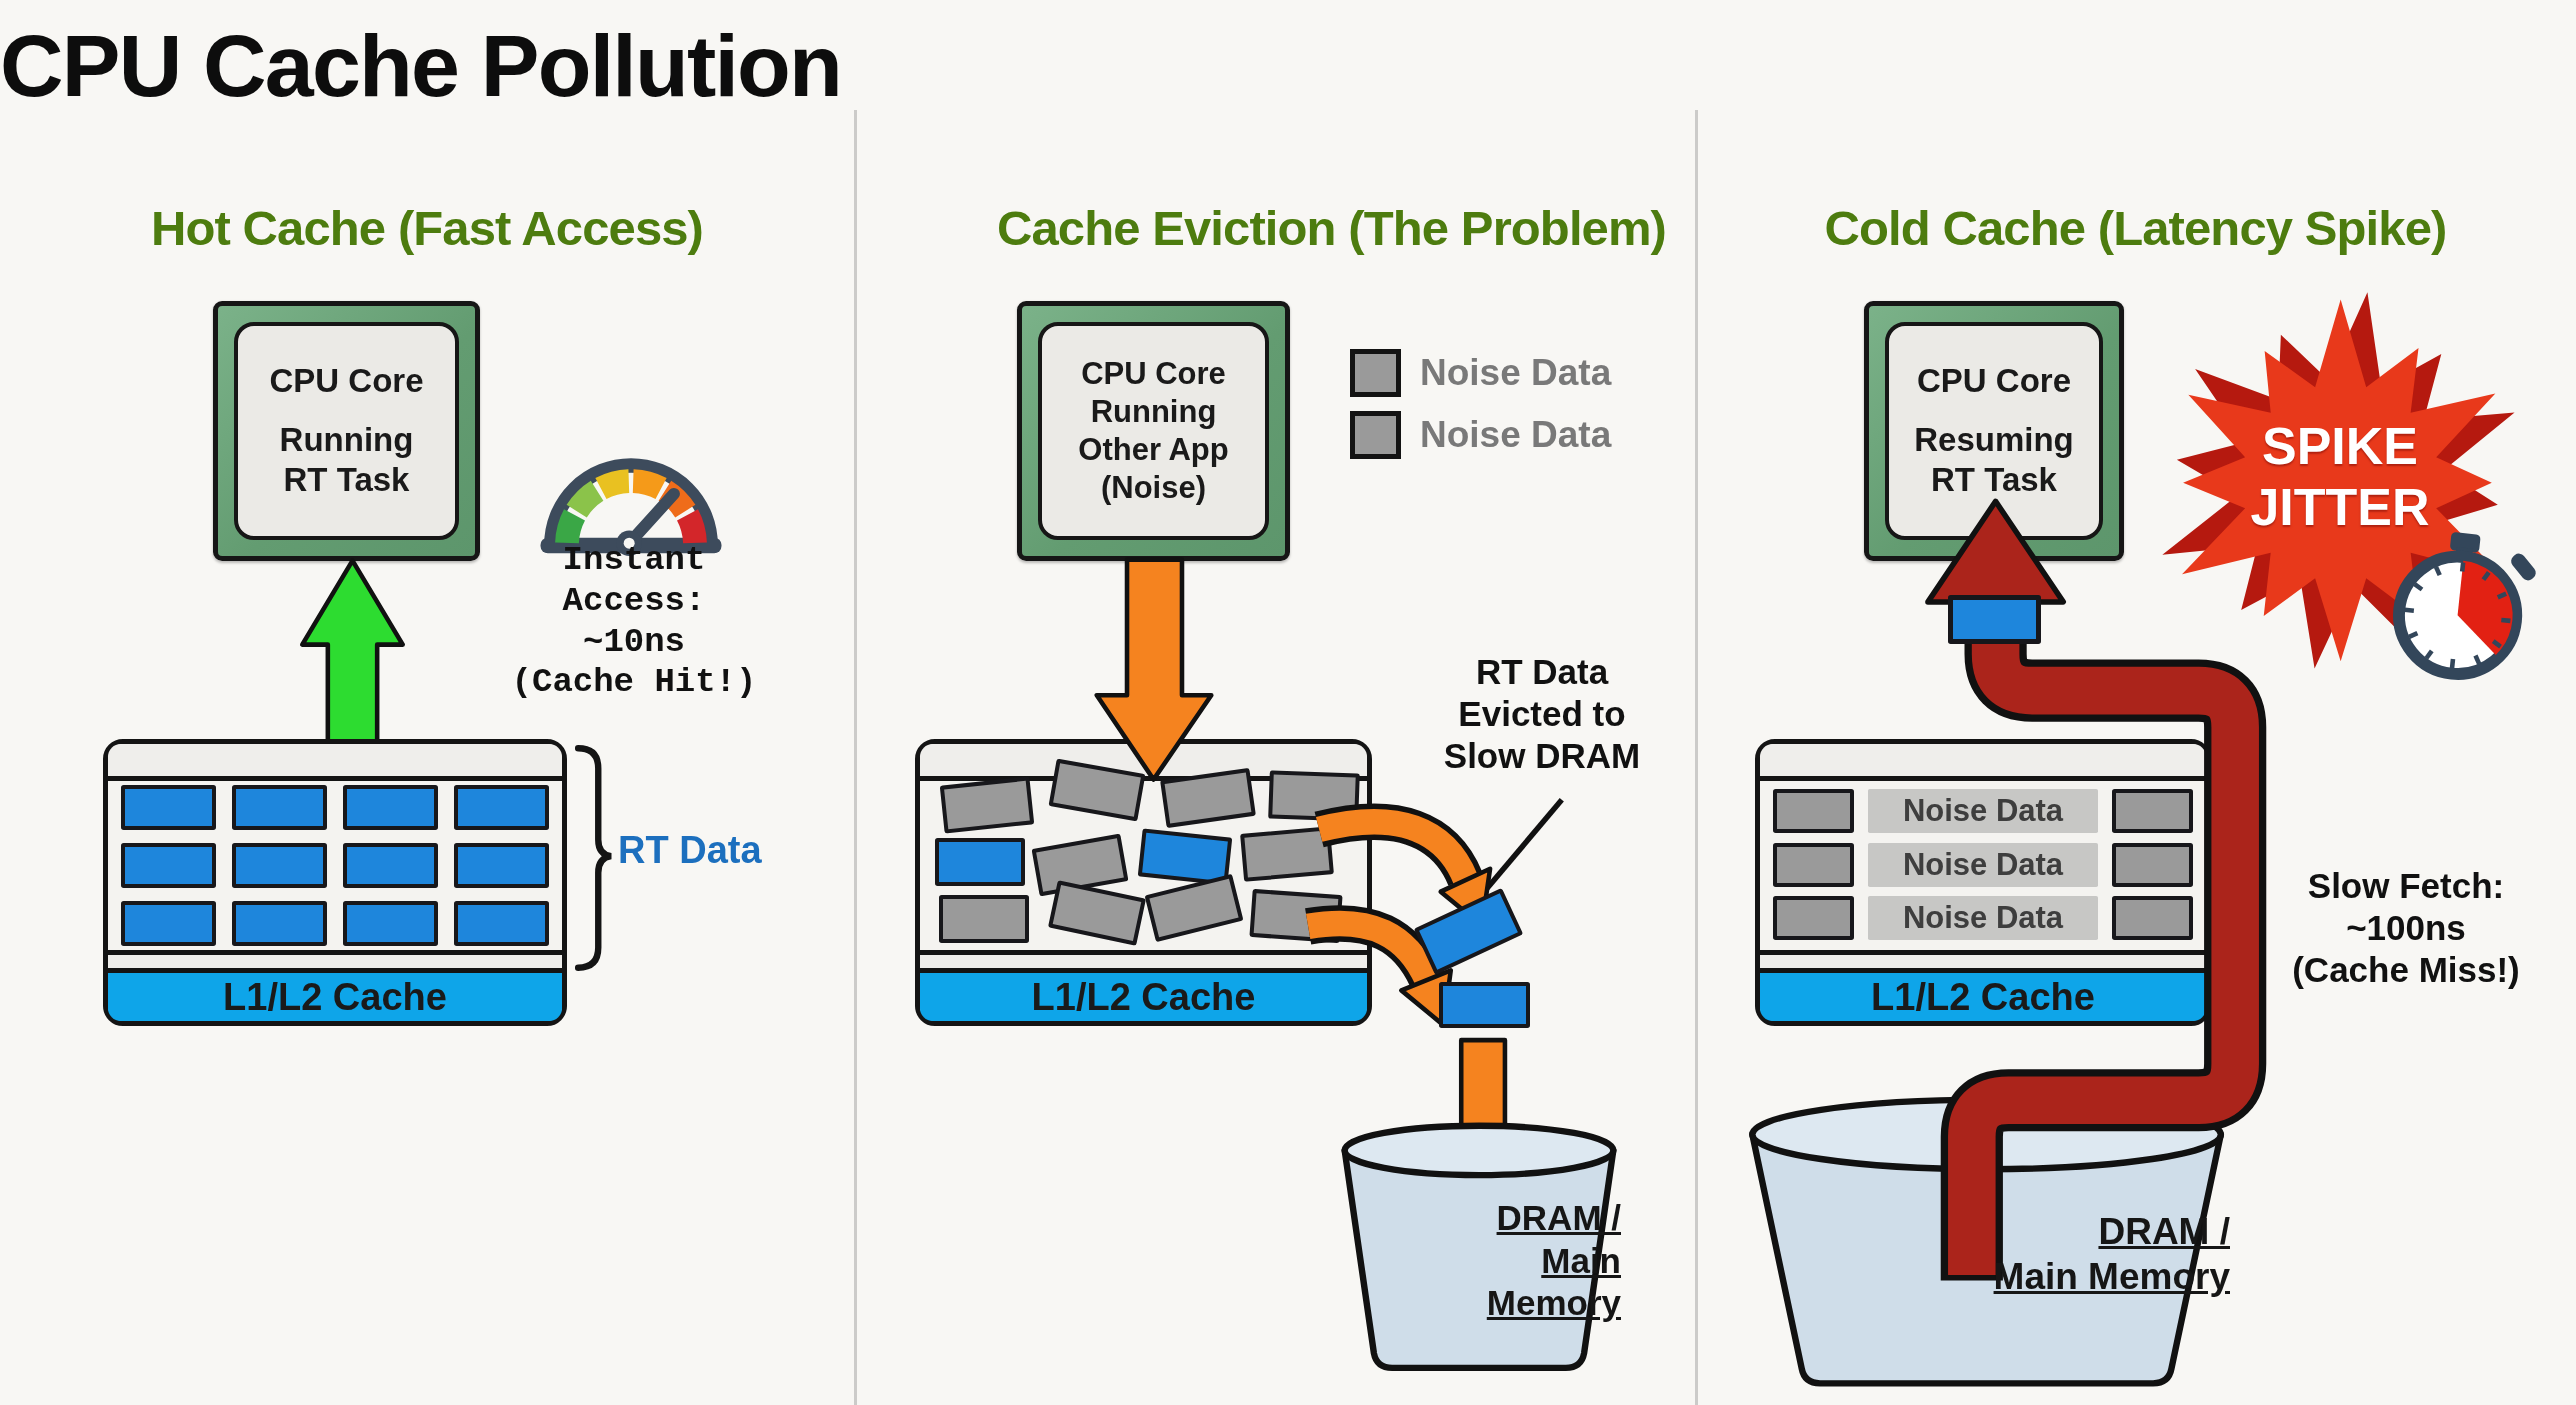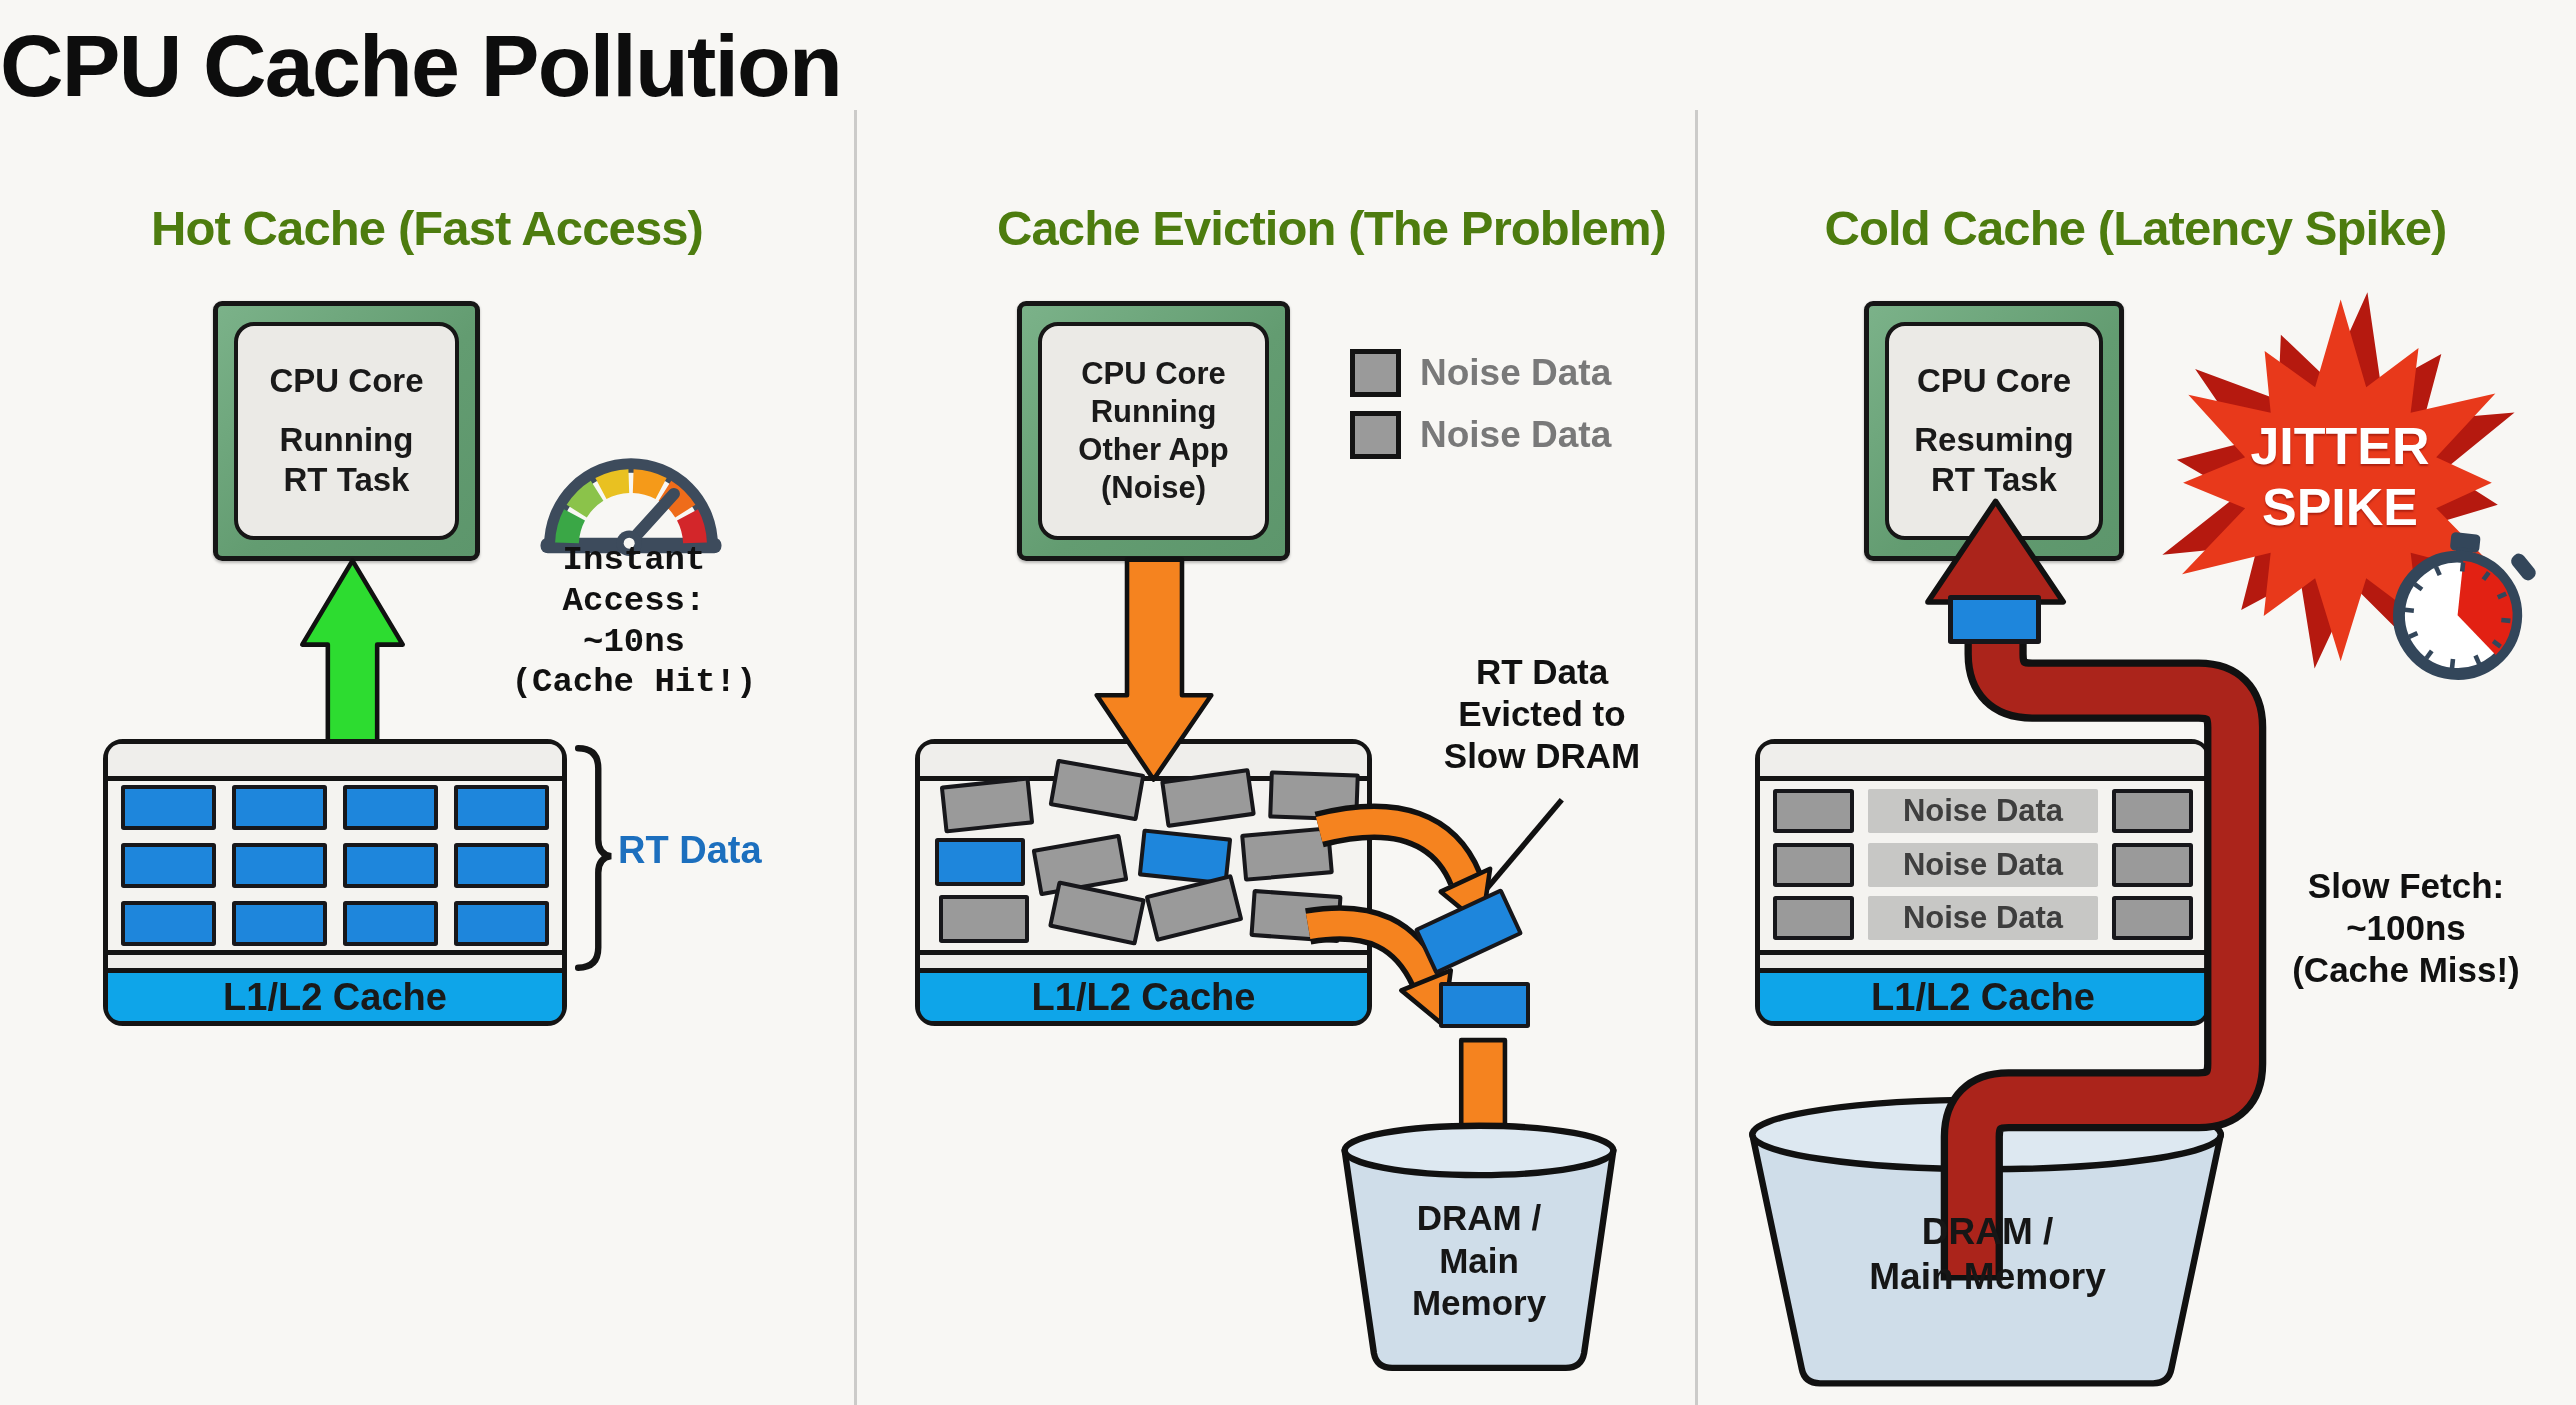--- a/index.html
+++ b/index.html
@@ -54,21 +54,21 @@
   .noise-row { display:flex; align-items:center; height:46px; margin:7.3px 12.8px 0 12.8px; gap:14.6px; }
   .noise-row .cell { width:81px; height:44px; background:#9a9a9a; border:4.6px solid #17171b; border-radius:2.7px; }
   .noise-row .bar {
     flex:1; height:44px; background:#c7c7c5; display:flex; align-items:center; justify-content:center;
     font-size:31px; color:#3e3e3e; border-radius:1.8px;
   }
   .note { text-align:center; font-size:35px; line-height:1.2; color:#111; }
   .legend-label { display:flex; align-items:center; font-size:37px; color:#797979; }
   .legend-sq { width:51px; height:48px; background:#9a9a9a; border:5.5px solid #131313; }
   .rt-label { font-size:38px; color:#1c6fbe; }
-  .dram-label { text-align:center; font-size:35px; line-height:1.22; color:#161616; }
+  .dram-label { text-align:right; font-size:35px; line-height:1.22; color:#161616;text-decoration:underline; }
   .jitter-text {
     text-align:center; font-size:52px; line-height:1.18; color:#ffffff; letter-spacing:0px;
     text-shadow:0 1.8px 1.8px rgba(120,10,5,.5);
   }
   svg { display:block; overflow:visible; }
 </style>
 </head>
 <body>
 
 <div class="stage">
@@ -228,22 +228,22 @@
     </div>
   </div>
 
   <svg class="abs" style="left:2141px; top:284px;" width="403" height="403" viewBox="0 0 440 440">
     <g transform="rotate(8 218 217)">
       <polygon transform="translate(218 217) scale(1.05) translate(-218 -217)" points="218,17 245.9,112.7 303,69.8 294.4,140.6 386.9,119.5 322.3,189.1 383,217 322.3,244.9 395.5,319.5 294.4,293.4 303,364.2 245.9,321.3 218,412 190.1,321.3 134,362.5 141.6,293.4 44.8,317 113.7,244.9 46,217 113.7,189.1 51.7,121 141.6,140.6 135,73.2 190.1,112.7" fill="#b5190f"></polygon>
     </g>
     <polygon points="218,17 245.9,112.7 303,69.8 294.4,140.6 386.9,119.5 322.3,189.1 383,217 322.3,244.9 395.5,319.5 294.4,293.4 303,364.2 245.9,321.3 218,412 190.1,321.3 134,362.5 141.6,293.4 44.8,317 113.7,244.9 46,217 113.7,189.1 51.7,121 141.6,140.6 135,73.2 190.1,112.7" fill="#e8391b"></polygon>
   </svg>
   <div class="abs jitter-text" style="left:2203px; top:416px; width:274px;">
+    <div>SPIKE</div>
     <div>JITTER</div>
-    <div>SPIKE</div>
   </div>
 
   <div class="cache" style="left:1755px; top:739px; width:456px; height:287px;">
     <div class="band-top"></div>
     <div class="cache-body">
       <div class="noise-row">
         <div class="cell"></div>
         <div class="bar">Noise Data</div>
         <div class="cell"></div>
       </div>

